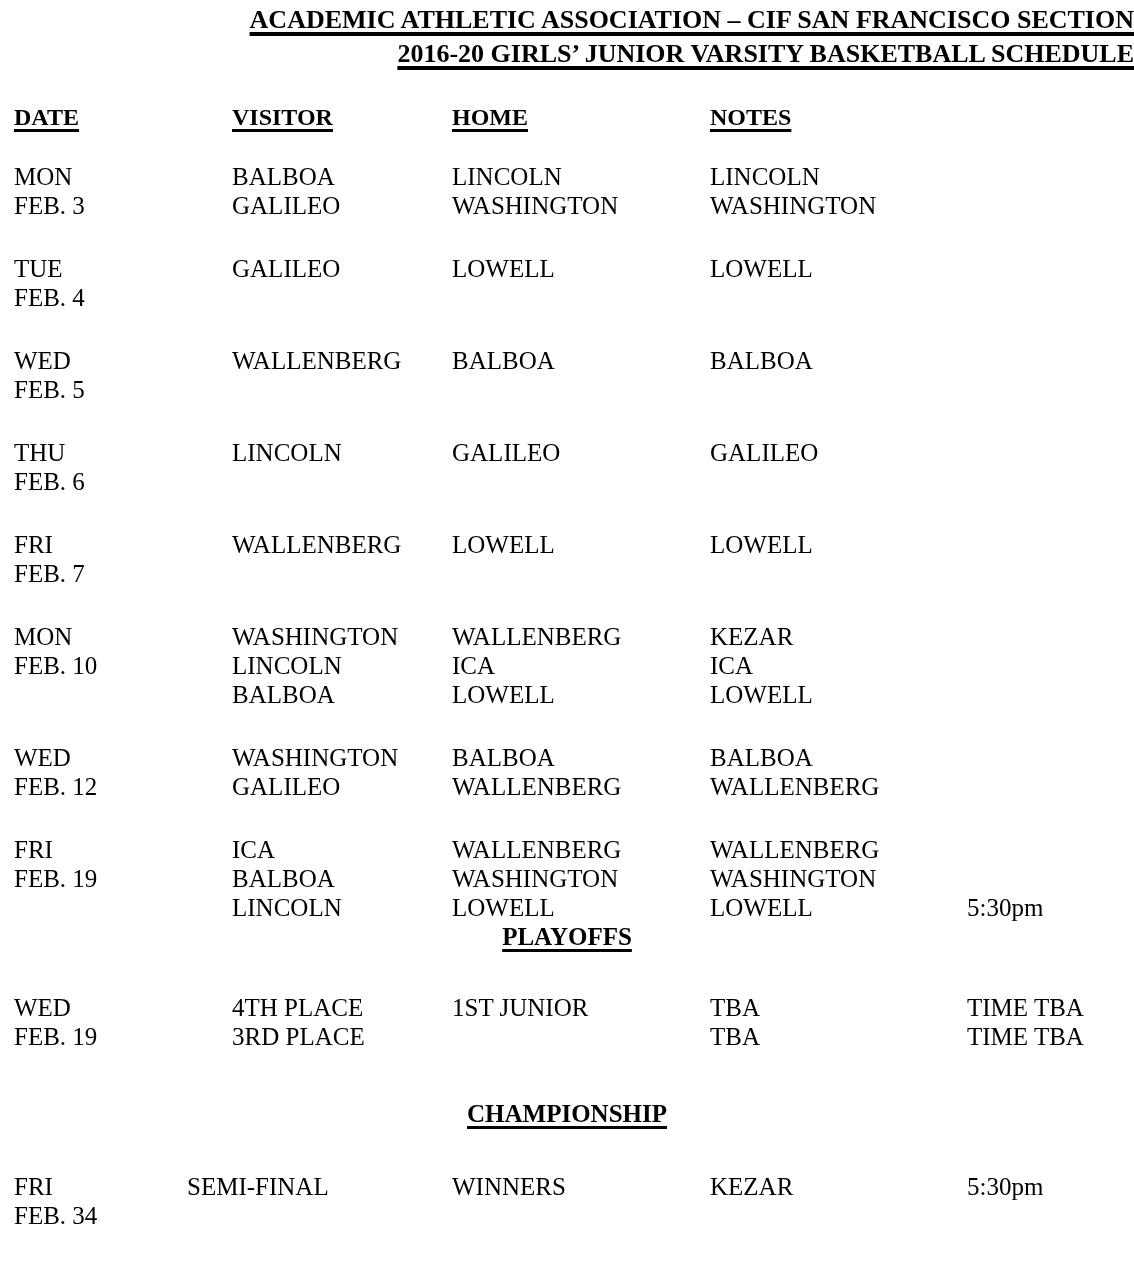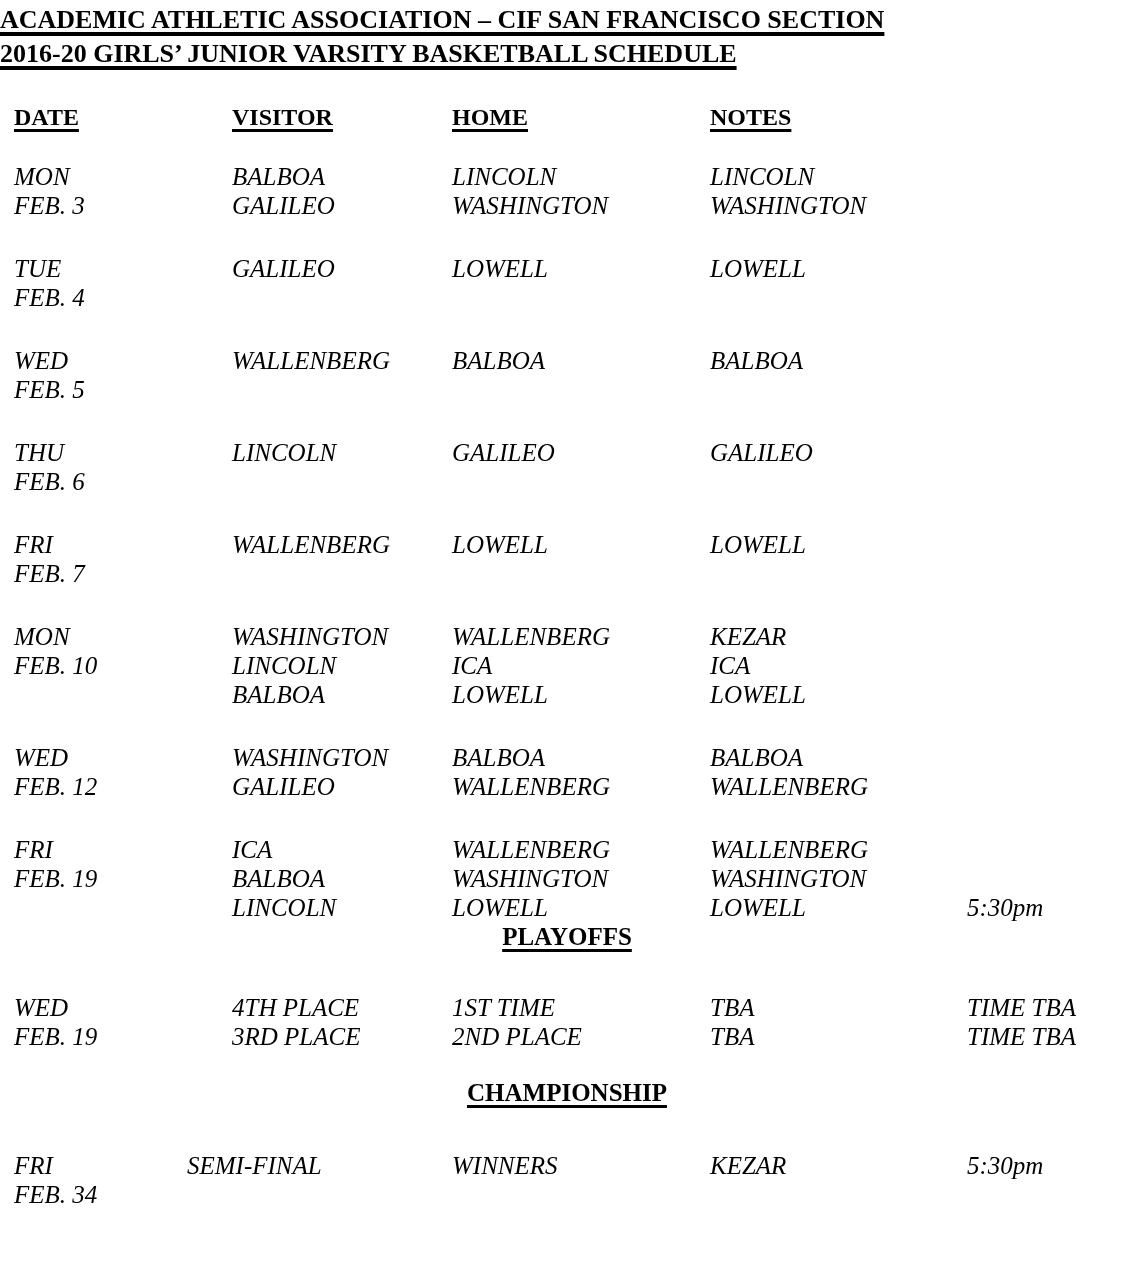--- a/index.html
+++ b/index.html
@@ -7,21 +7,21 @@
     position: relative;
     width: 1134px;
     height: 1286px;
     background: #ffffff;
     color: #000000;
     font-family: "Liberation Serif", "DejaVu Serif", serif;
     font-size: 25px;
     overflow: hidden;
   }
   
-  .title-block { padding-top: 3px; text-align: left; }
+  .title-block { padding-top: 3px; text-align: right; }
   .title-line {
     font-weight: bold;
     font-size: 26px;
     line-height: 34px;
     white-space: nowrap;
   }
   .title-line span {
     text-decoration: underline;
     text-decoration-thickness: 3.5px;
     text-underline-offset: 4px;
@@ -43,21 +43,20 @@
   
   .col-date    { width: 218px; }
   .col-visitor { width: 220px; }
   .col-home    { width: 258px; }
   .col-site    { width: 257px; }
   .col-notes   { flex: 1; }
   
   .row {
     display: flex;
     padding-left: 14px;
-    font-style: italic;
   }
   .rows .row { margin-top: 34px; }
   .rows .row:first-child { margin-top: 30px; }
   .line {
     height: 29px;
     line-height: 29px;
     white-space: nowrap;
   }
   
   .section-heading {
@@ -66,21 +65,21 @@
     font-size: 25px;
     line-height: 30px;
   }
   .section-heading span {
     text-decoration: underline;
     text-decoration-thickness: 3px;
     text-underline-offset: 4px;
   }
   .heading-playoffs     { }
   .row-playoffs         { margin-top: 41px; }
-  .heading-championship { margin-top: 27px; text-align: center; }
+  .heading-championship { margin-top: 48px; text-align: center; }
   .row-championship     { margin-top: 43px; }
   .row-championship .col-visitor { transform: translateX(-45px); }
 </style>
 </head>
 <body>
 
 <div class="sheet">
 
   <div class="title-block">
     <div class="title-line"><span>ACADEMIC ATHLETIC ASSOCIATION – CIF SAN FRANCISCO SECTION</span></div>
@@ -279,22 +278,21 @@
   <div class="row row-playoffs">
     <div class="col-date">
       <div class="line">WED</div>
       <div class="line">FEB. 19</div>
     </div>
     <div class="col-visitor">
       <div class="line">4TH PLACE</div>
       <div class="line">3RD PLACE</div>
     </div>
     <div class="col-home">
-      <div class="line">1ST TIME</div>
-      <div class="line">2ND PLACE</div>
+      <div class="line">1ST JUNIOR</div>
     </div>
     <div class="col-site">
       <div class="line">TBA</div>
       <div class="line">TBA</div>
     </div>
     <div class="col-notes">
       <div class="line">TIME TBA</div>
       <div class="line">TIME TBA</div>
     </div>
   </div>

